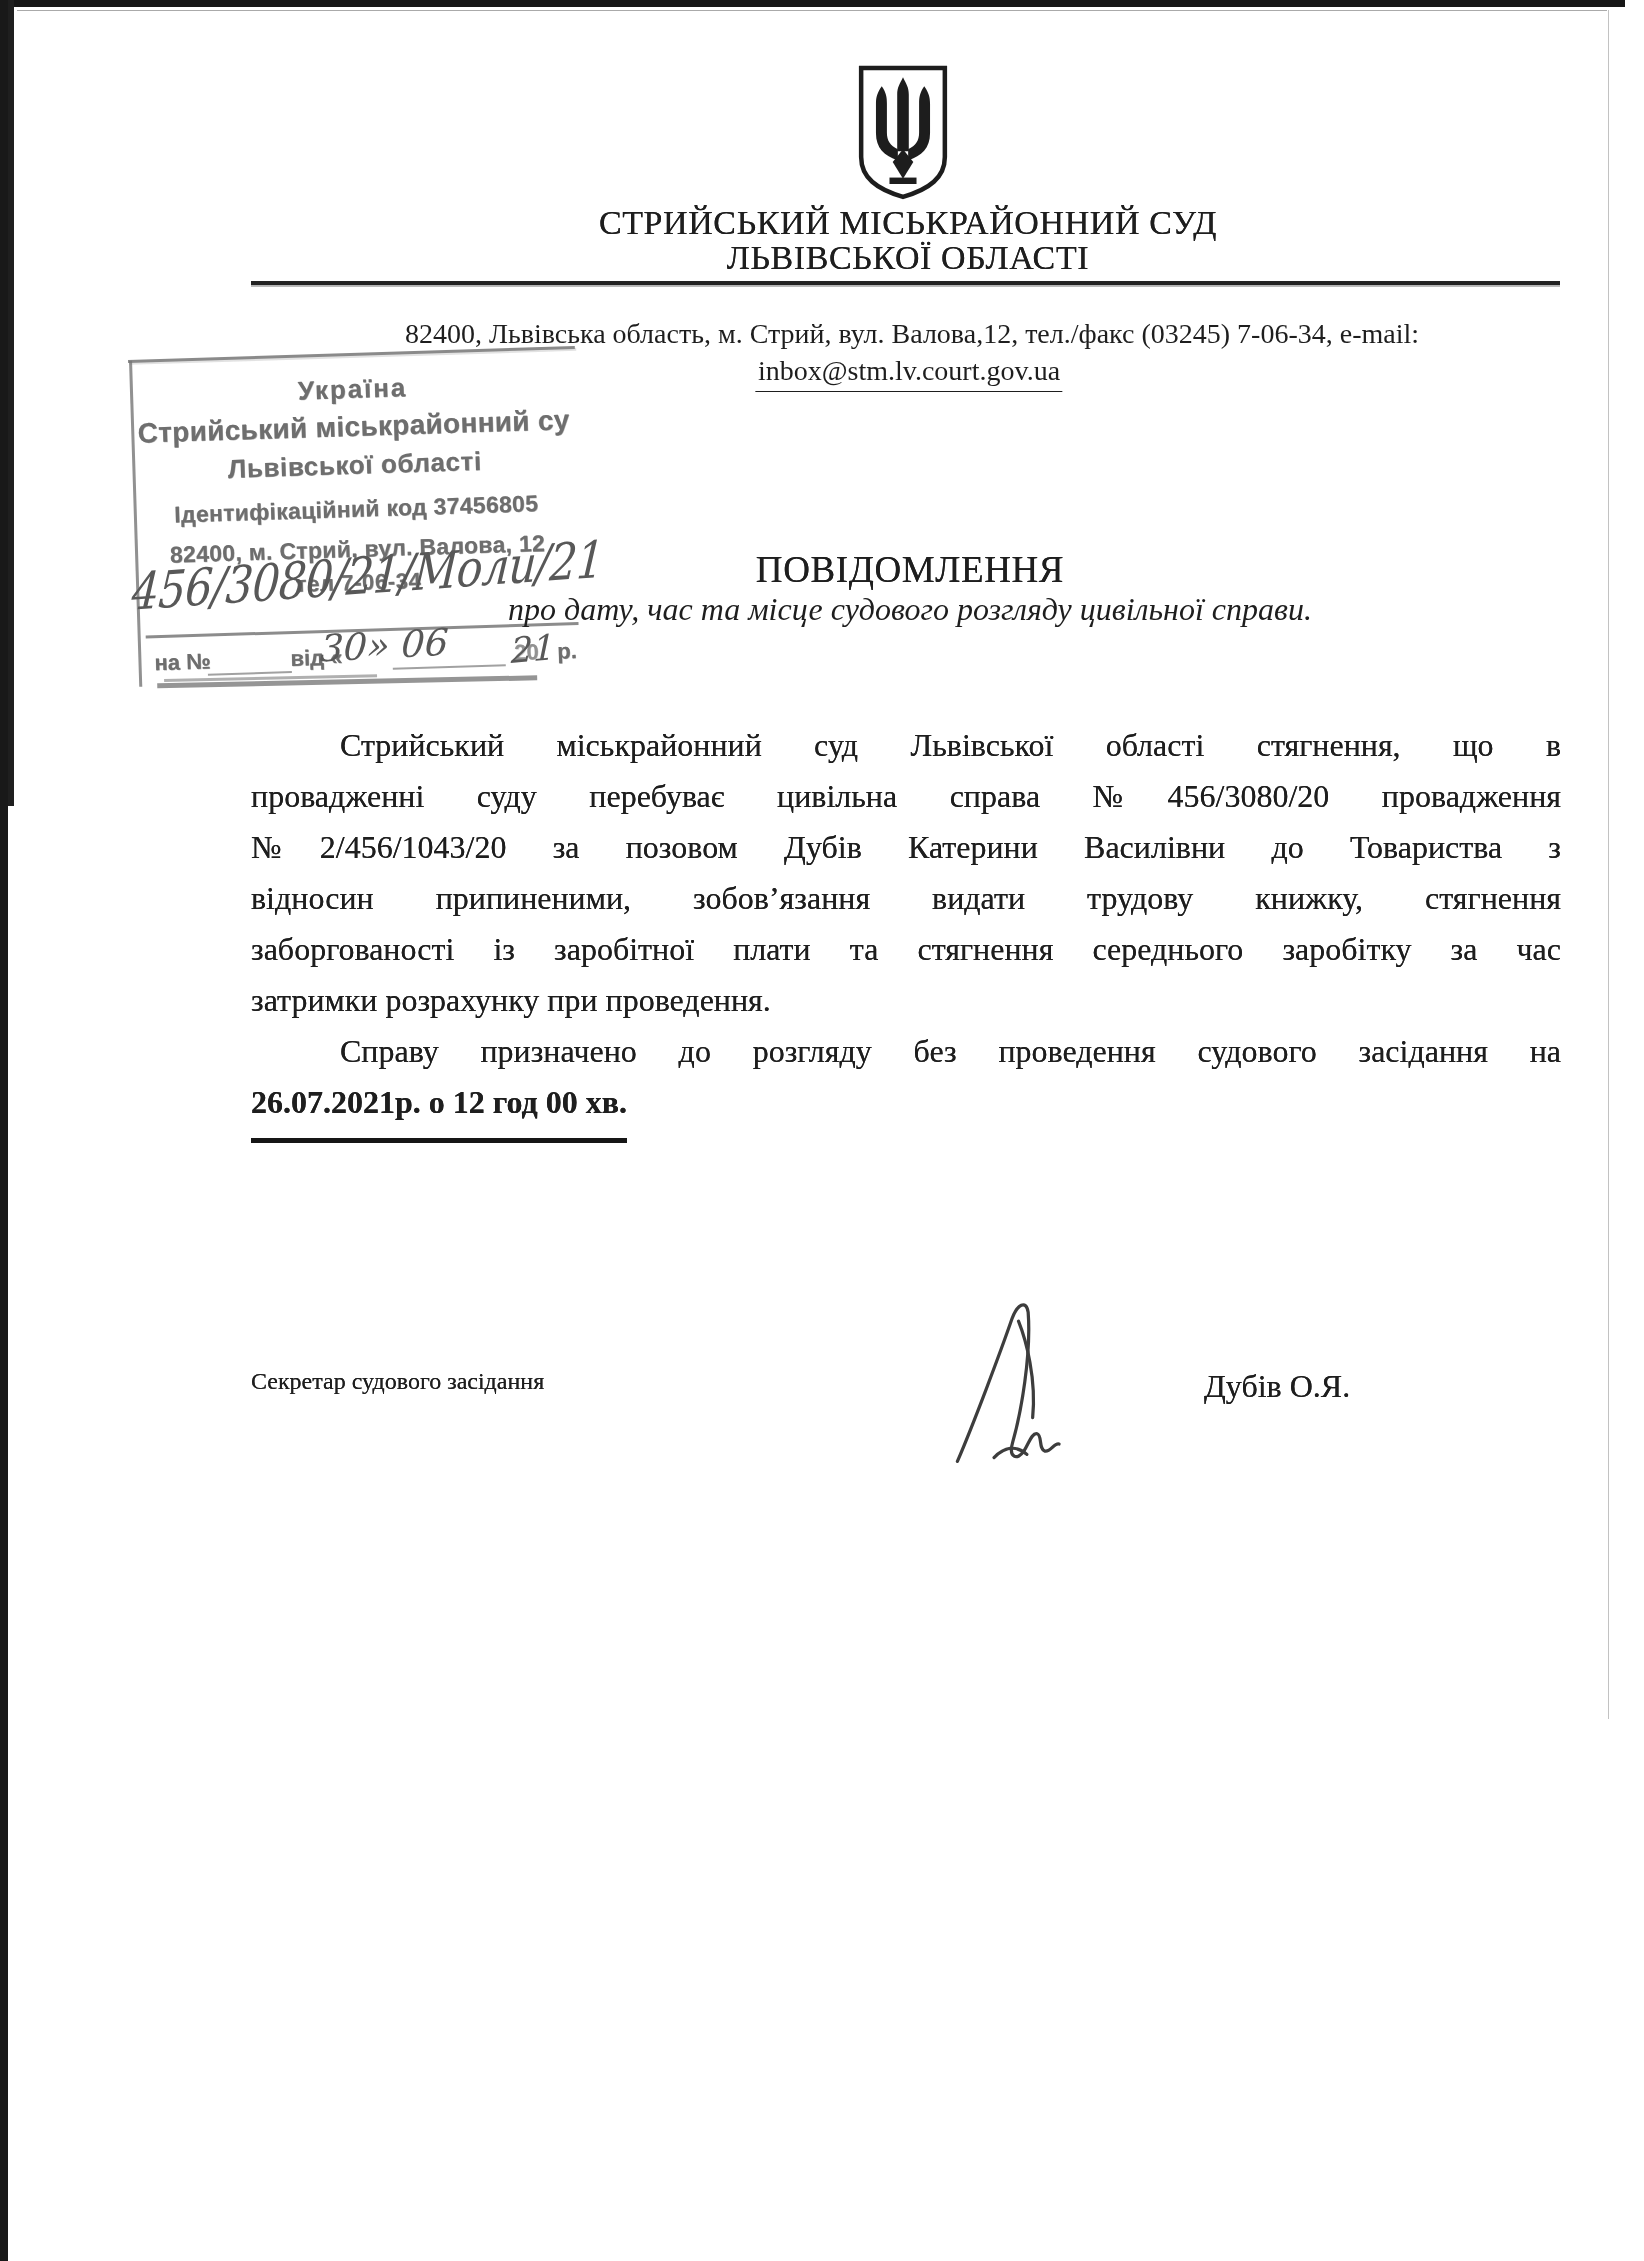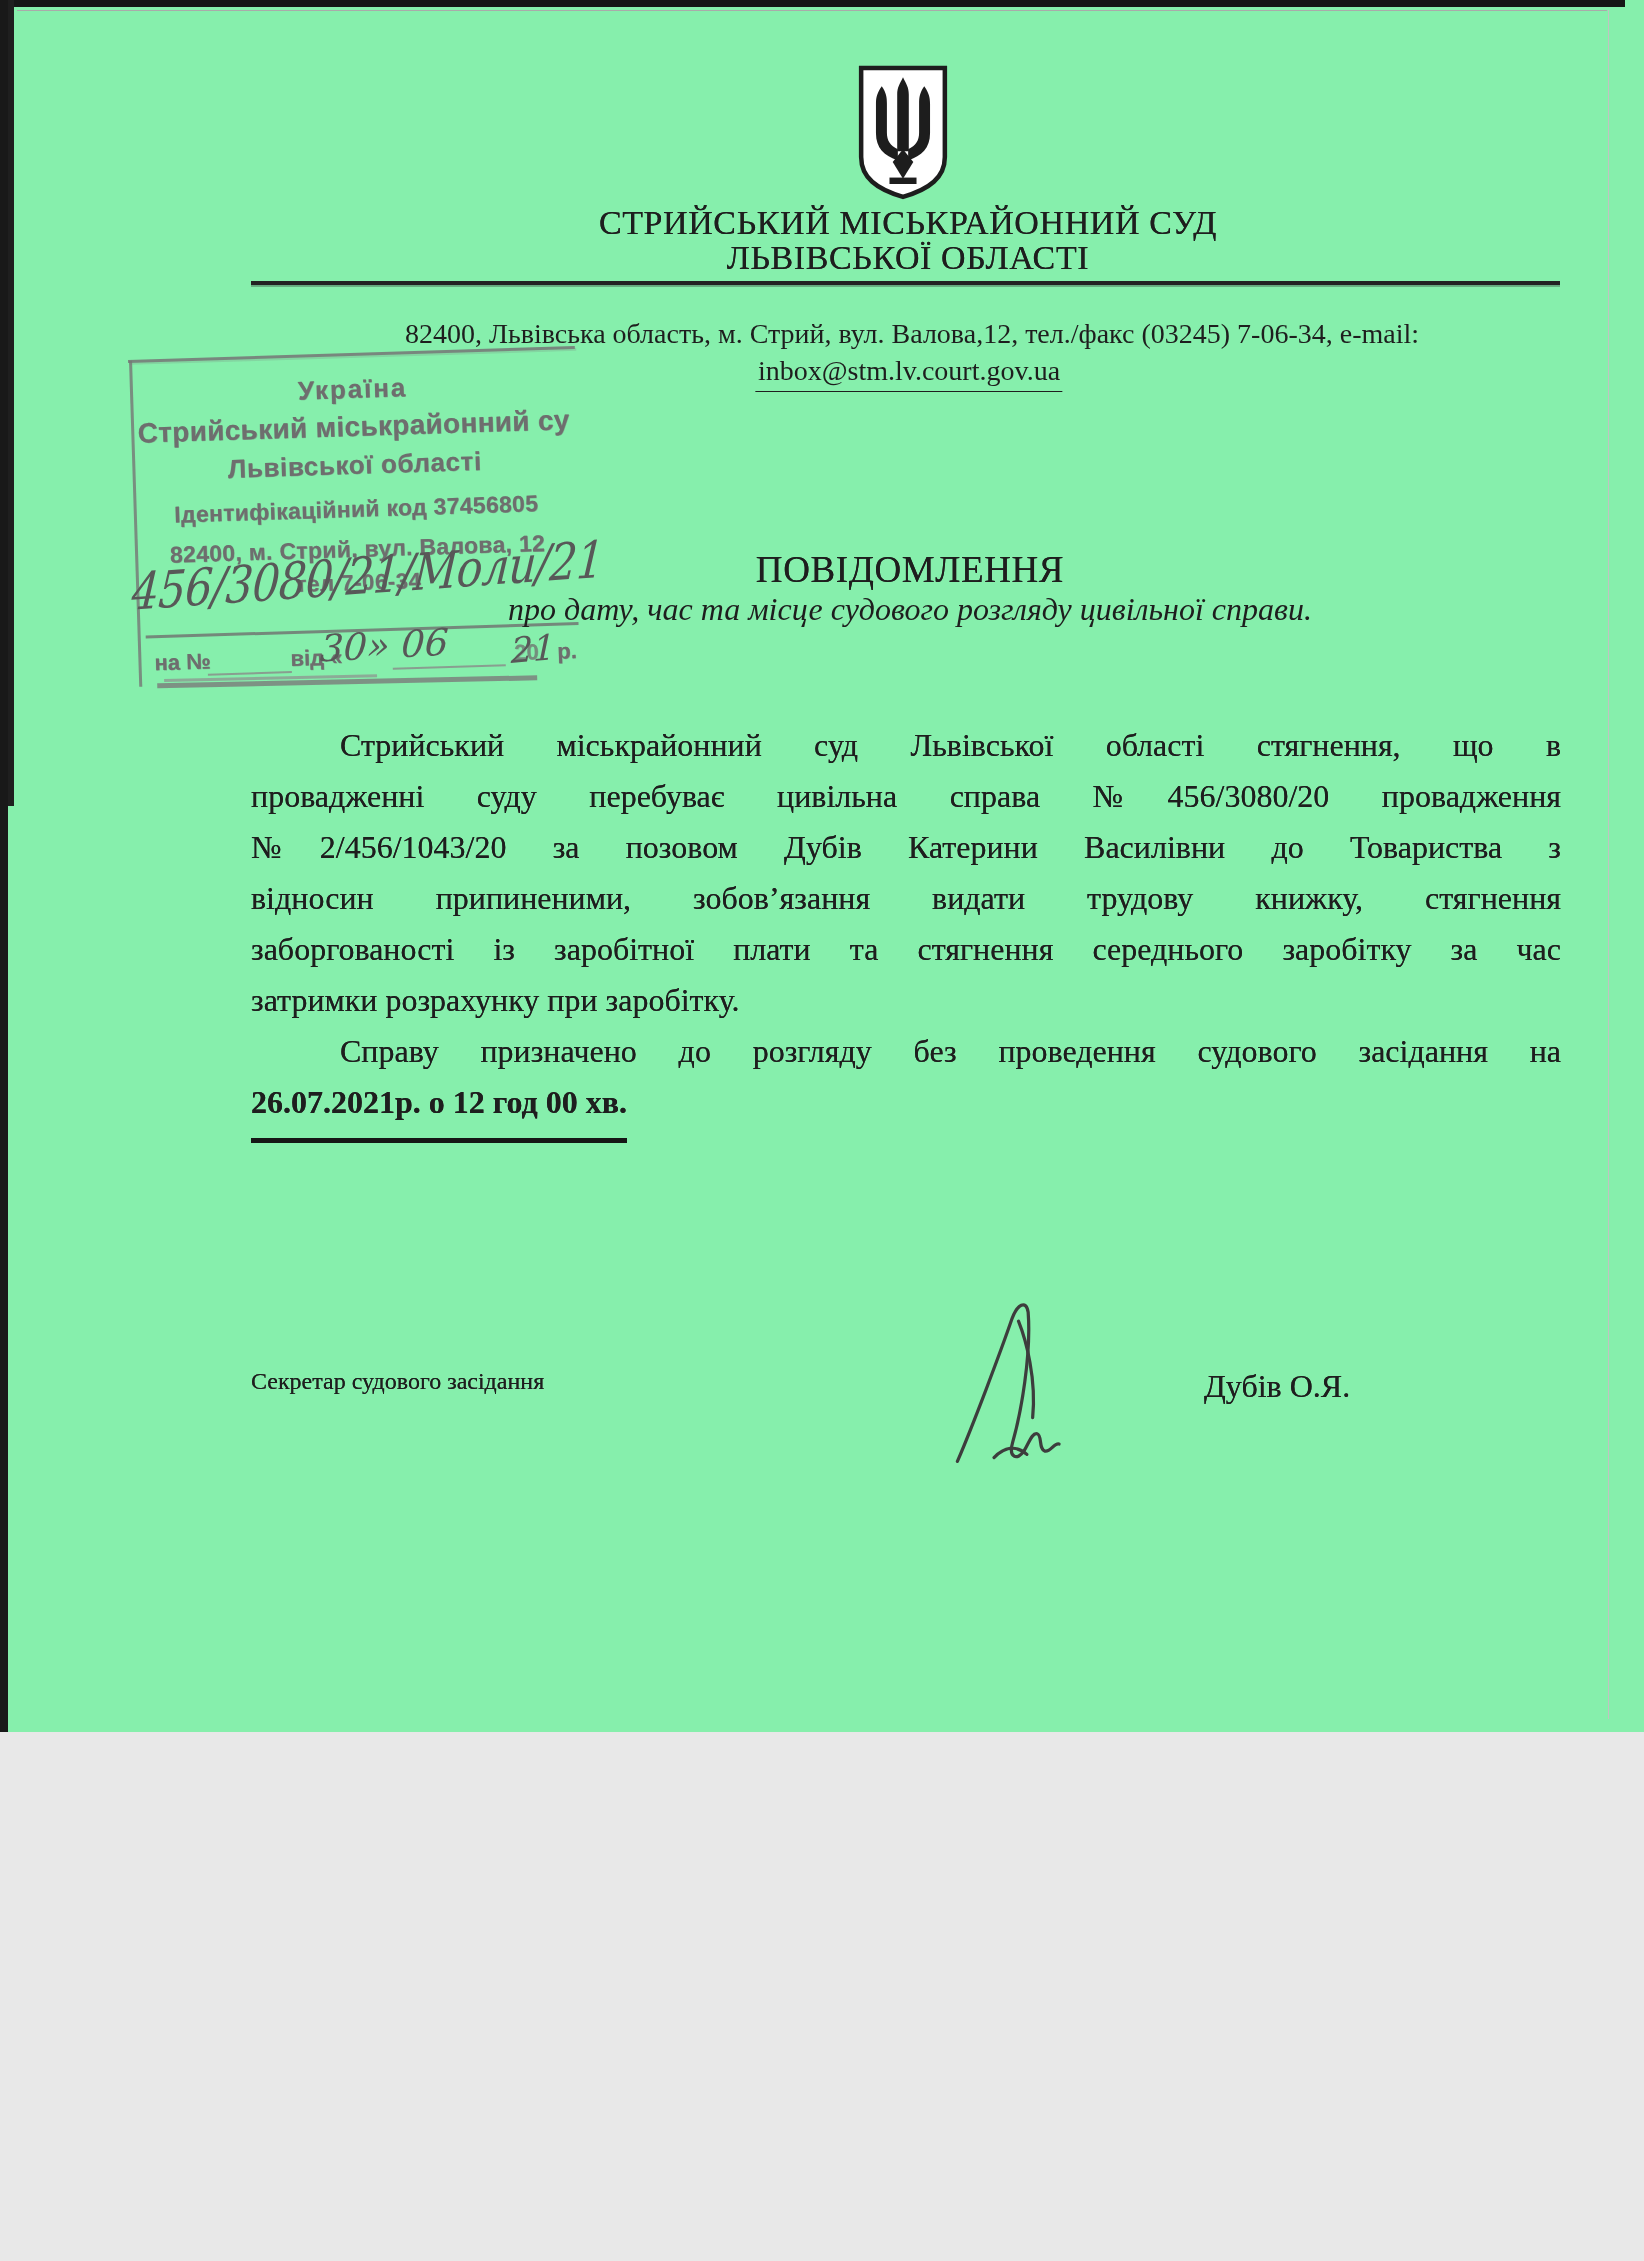--- a/index.html
+++ b/index.html
@@ -1,19 +1,19 @@
 <!DOCTYPE html>
 <html style="font-size:10.3px"><head>
 <meta charset="utf-8">
 <style>
   html,body{margin:0;padding:0;background:#e8e8e8;}
   .page{
     position:relative;
-    width:1644px;height:1732px;
-    background:#86efac;
+    width:1644px;height:2261px;
+    background:#ffffff;
     overflow:hidden;
     font-family:"Liberation Serif", serif;
     color:#1e1e1e;
   }
   
   .scan-top-strip{position:absolute;left:0;top:0;width:1625px;height:7px;background:#161616;}
   .scan-left-strip{position:absolute;left:0;top:0;width:8.4px;height:2261px;background:#191919;}
   .scan-left-strip2{position:absolute;left:8.4px;top:0;width:5.8px;height:806px;background:#1f1f1f;}
   .paper-edge-top{position:absolute;left:17px;top:9.7px;width:1590px;height:1.3px;background:#aaa;}
   .paper-edge-right{position:absolute;left:1608px;top:10.3px;width:1.3px;height:1709px;background:#c2c2c2;}
@@ -138,21 +138,21 @@
 
   <div class="title">ПОВІДОМЛЕННЯ</div>
   <div class="subtitle">про дату, час та місце судового розгляду цивільної справи.</div>
 
   <div class="body-block">
     <div class="bline indent">Стрийський міськрайонний суд Львівської області стягнення, що в</div>
     <div class="bline">провадженні суду перебуває цивільна справа №456/3080/20 провадження</div>
     <div class="bline">№2/456/1043/20 за позовом Дубів Катерини Василівни до Товариства з</div>
     <div class="bline">відносин припиненими, зобов’язання видати трудову книжку, стягнення</div>
     <div class="bline">заборгованості із заробітної плати та стягнення середнього заробітку за час</div>
-    <div class="bline last">затримки розрахунку при заробітку.</div>
+    <div class="bline last">затримки розрахунку при проведення.</div>
     <div class="bline indent">Справу призначено до розгляду без проведення судового засідання на</div>
     <div class="bline last"><span class="bold-date">26.07.2021р. о 12 год 00 хв.</span></div>
   </div>
 
   <div class="sig-label">Секретар судового засідання</div>
   <svg class="sig-svg" viewBox="0 0 300 280">
     <g fill="none" stroke="#3d3d3d" stroke-width="5" stroke-linecap="round">
       <path d="M55 258 C80 200 122 88 140 36 C148 14 162 6 165 26 C170 92 154 182 141 228 C134 252 148 258 159 241 C166 230 171 213 179 215 C187 217 181 239 191 242 C200 244 205 229 213 231"></path>
       <path d="M150 40 C162 70 178 130 172 190"></path>
       <path d="M112 252 C128 236 146 232 163 247"></path>

